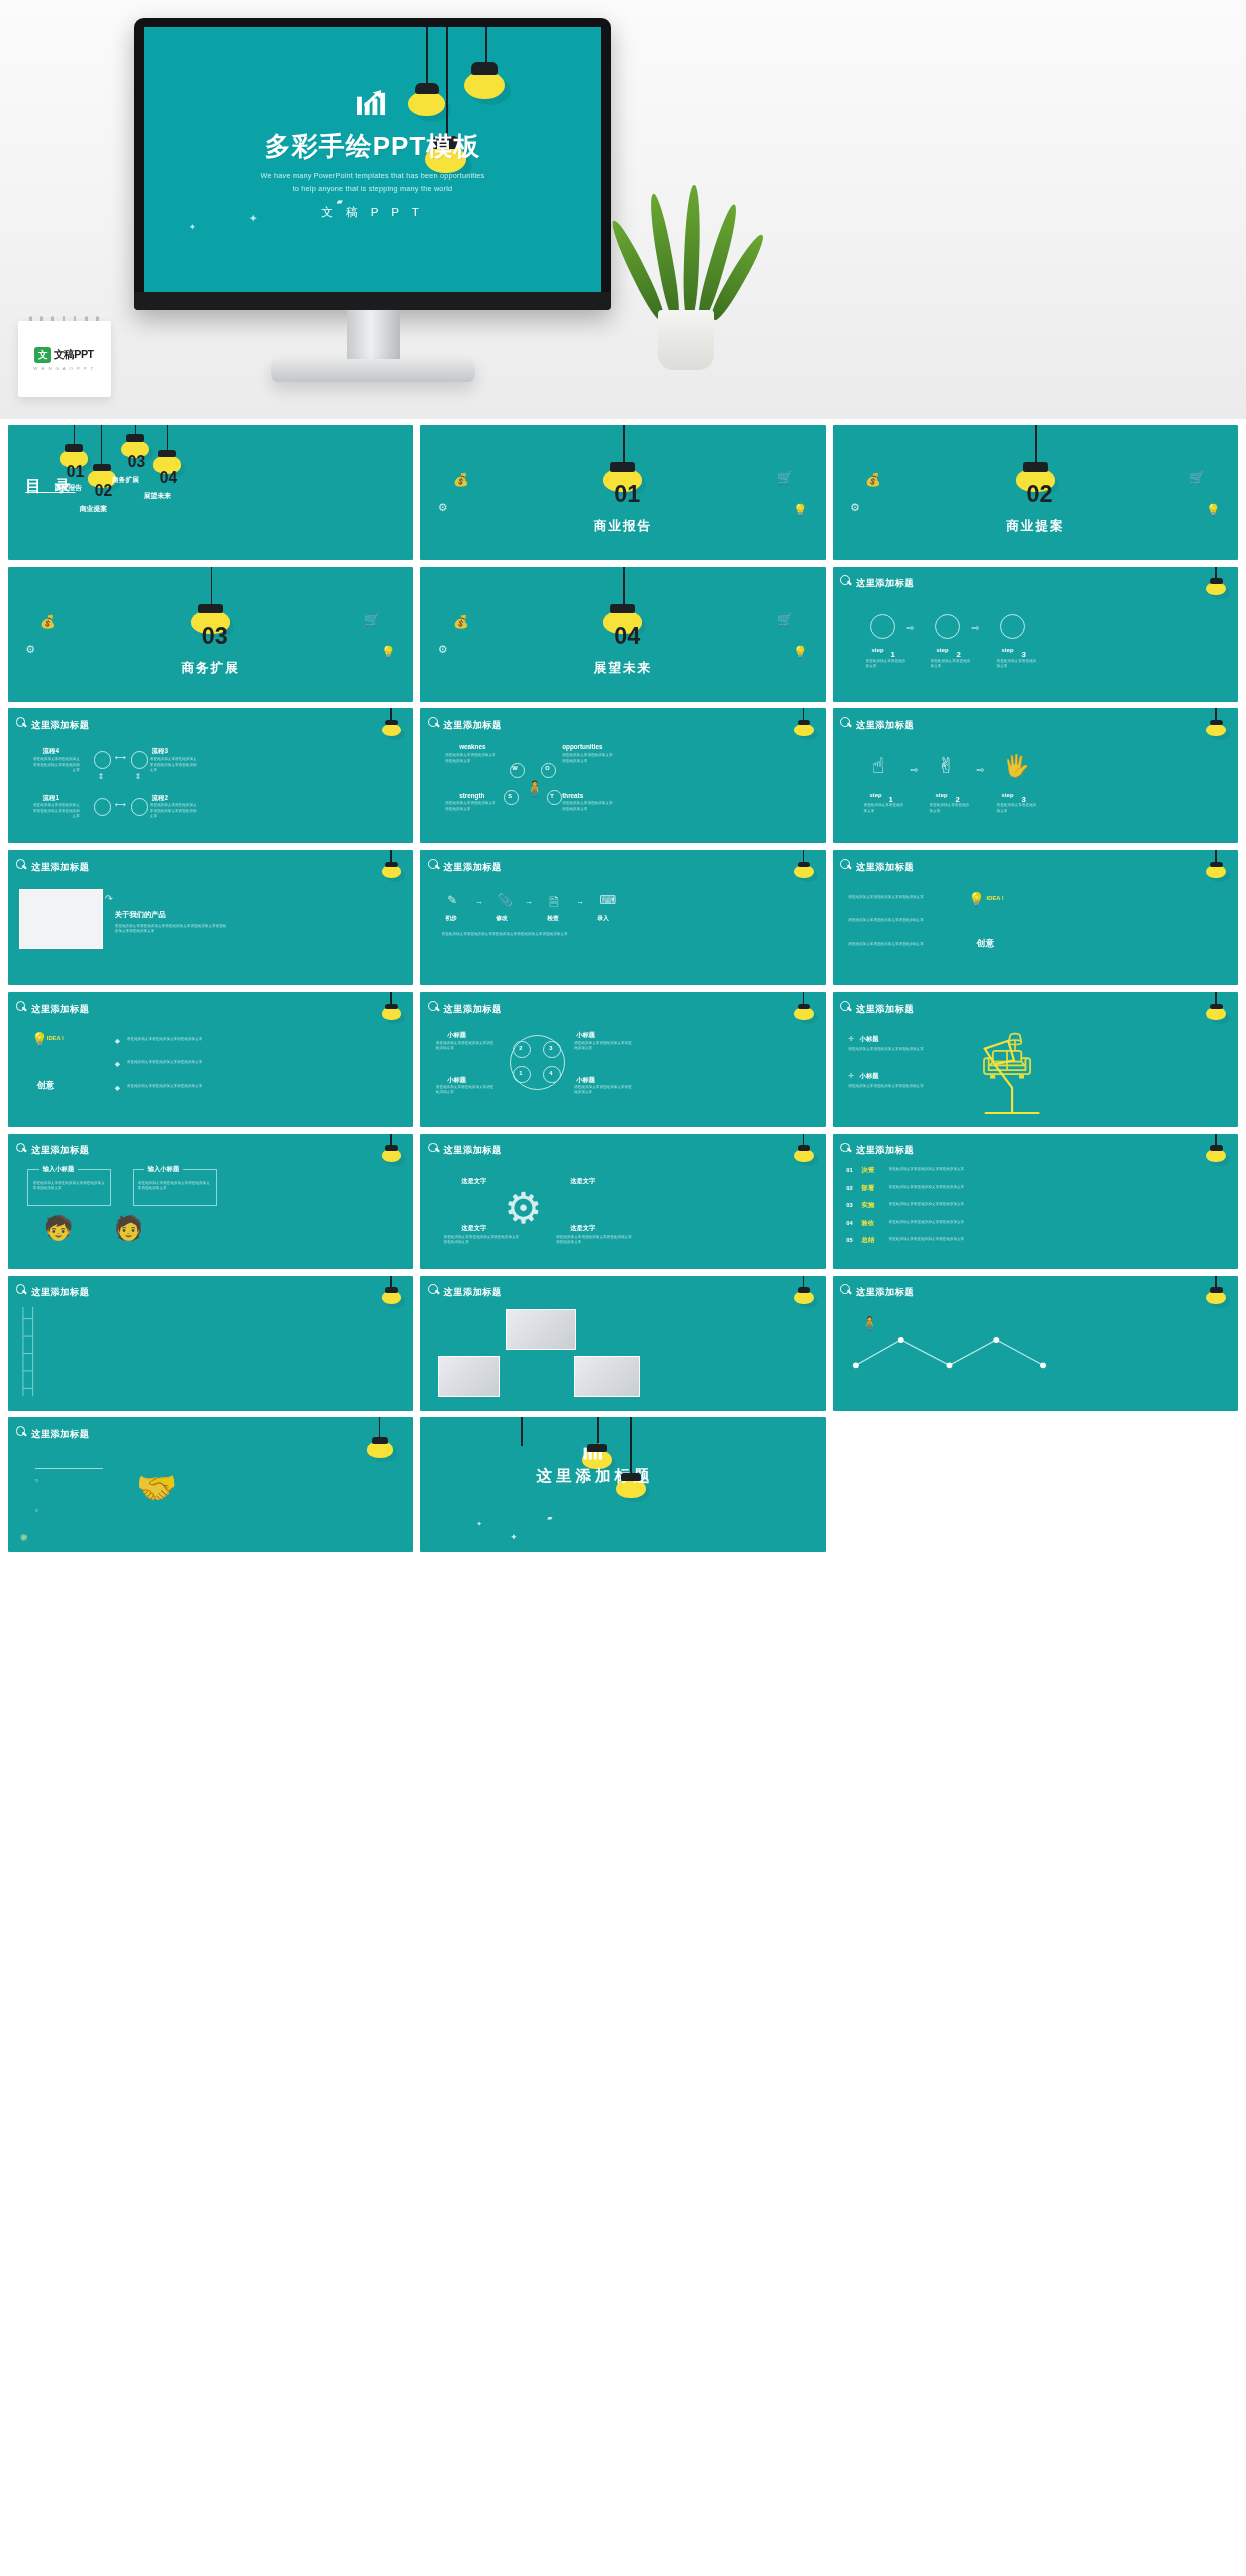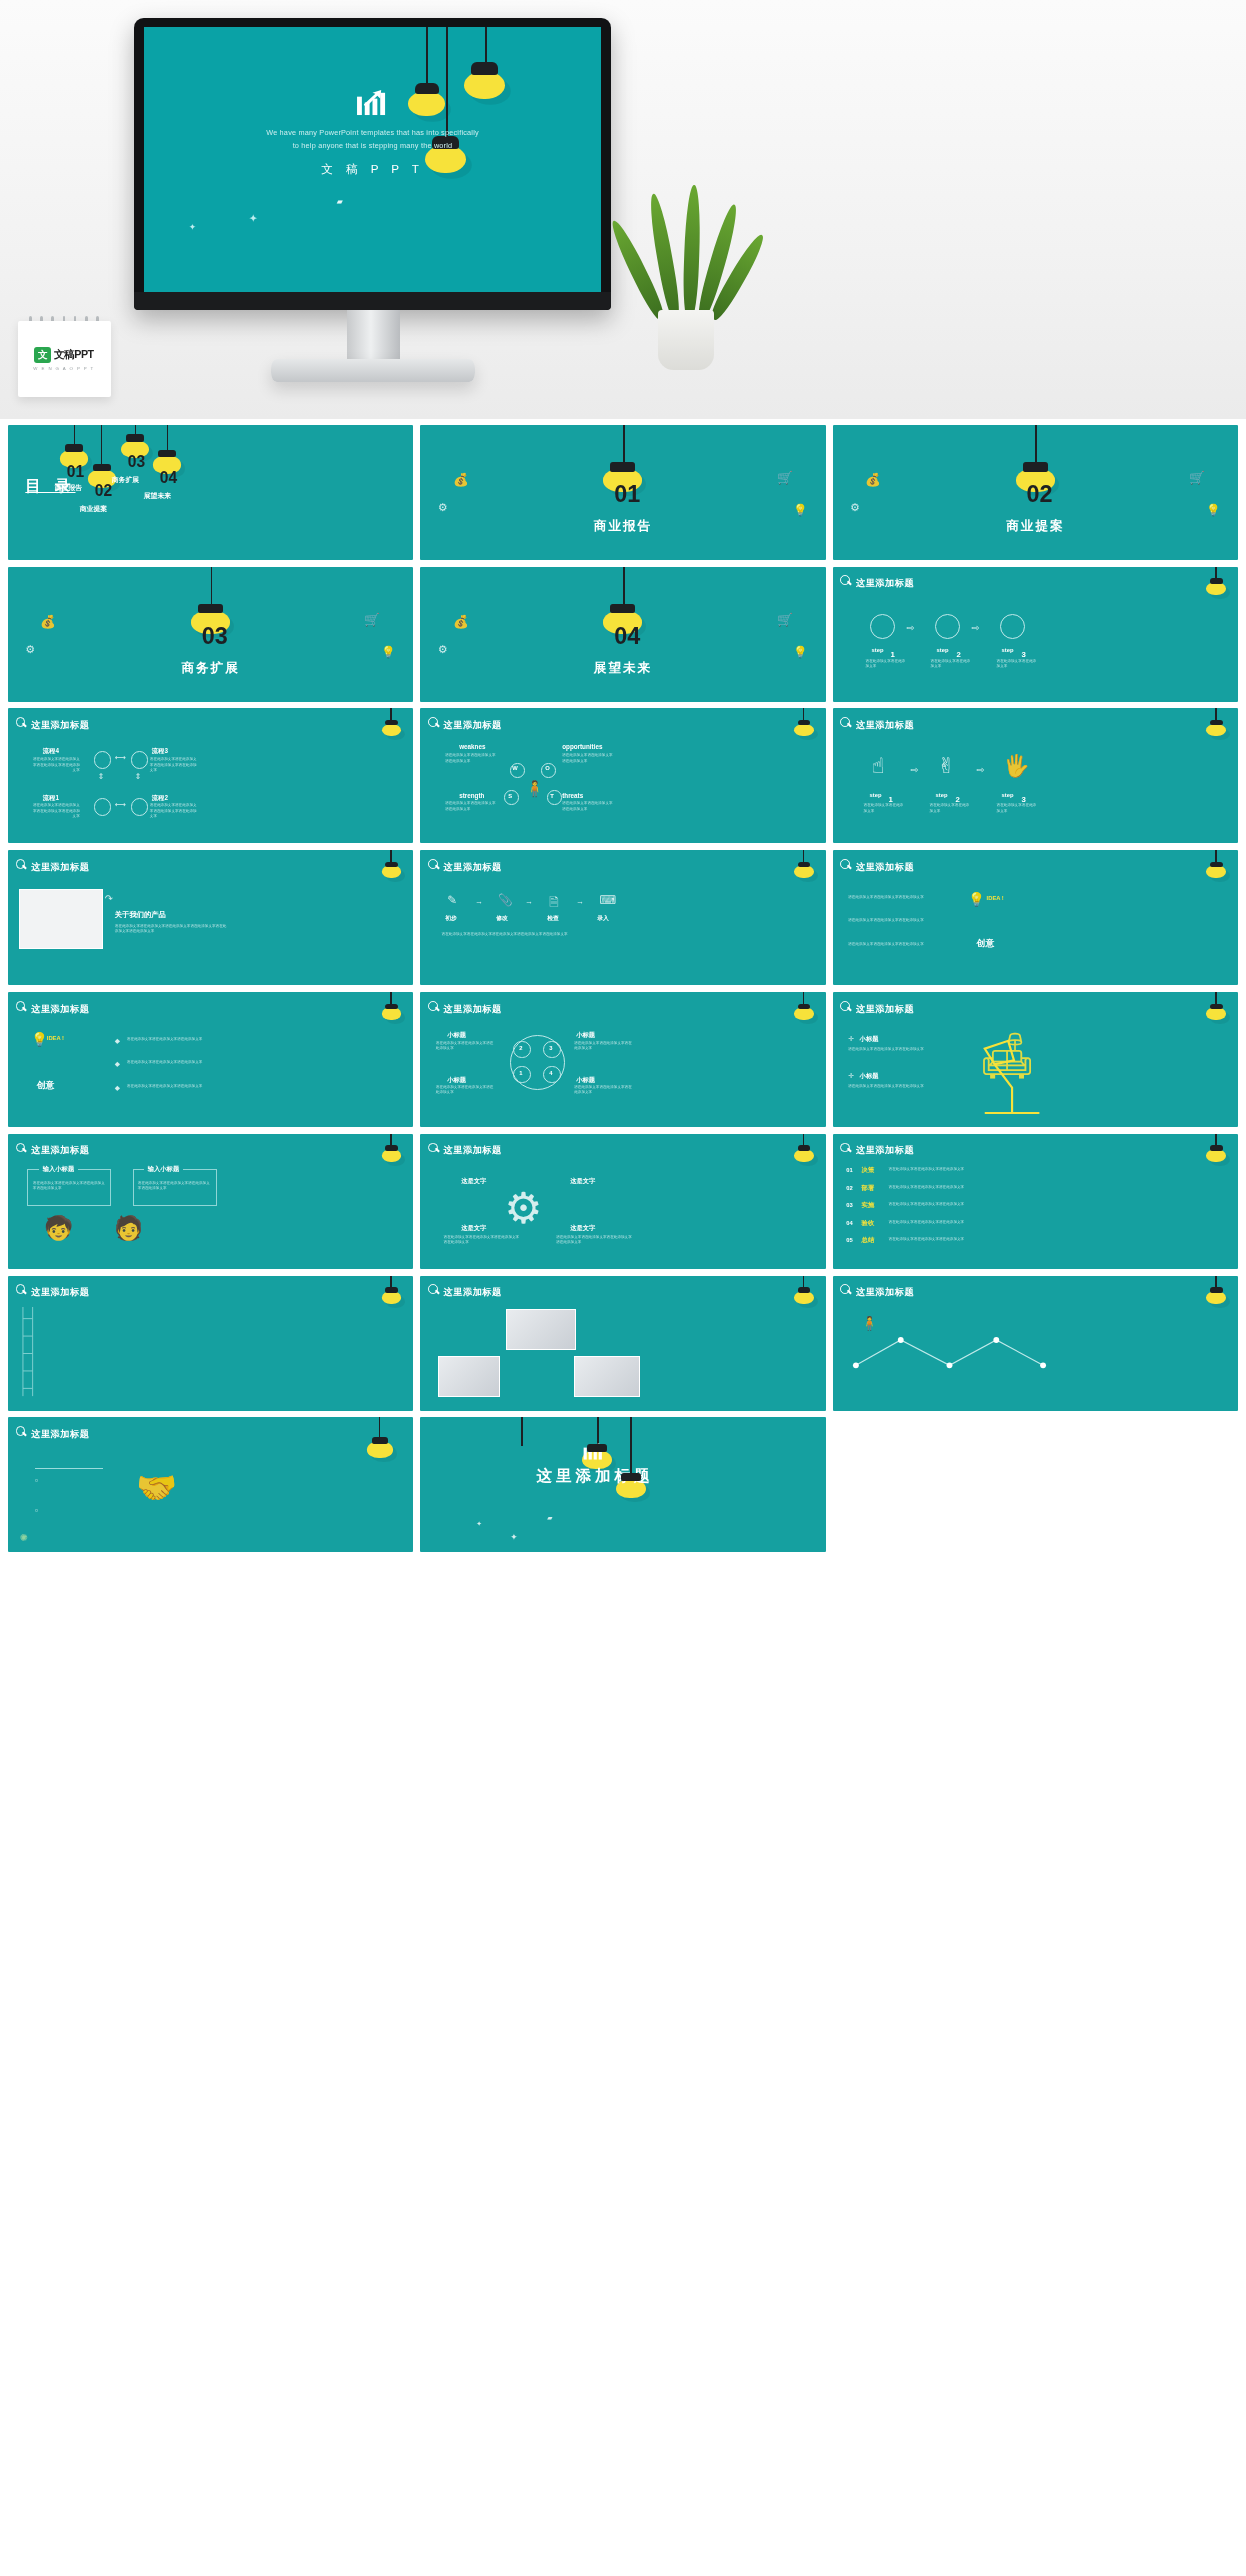--- a/index.html
+++ b/index.html
@@ -244,21 +244,22 @@
           <div class="hero-center">
             <div class="hero-logo">
               <svg width="33" height="29" viewBox="0 0 34 30" aria-hidden="true">
                 <rect x="1" y="10" width="5" height="19" fill="#ffffff"></rect>
                 <rect x="9" y="16" width="5" height="13" fill="#ffffff"></rect>
                 <rect x="17" y="12" width="5" height="17" fill="#ffffff"></rect>
                 <rect x="25" y="6" width="5" height="23" fill="#ffffff"></rect>
                 <path d="M8 18 L20 7 L17 6 L26 3 L25 12 L22 9 L10 21 Z" fill="#ffffff"></path>
               </svg>
             </div>
-            <div class="hero-sub">We have many PowerPoint templates that has into specifically</div>
+            <div class="hero-title">多彩手绘PPT模板</div>
+            <div class="hero-sub">We have many PowerPoint templates that has been opportunities</div>
             <div class="hero-sub" style="margin-top:0">to help anyone that is stepping many the world</div>
             <div class="hero-tag">文 稿 P P T</div>
           </div>
 
           <div class="sparkle" style="left:45px;top:195px;font-size:8.8px;">✦</div>
           <div class="sparkle" style="left:105px;top:185px;font-size:10.7px;">✦</div>
           <div class="sparkle" style="left:193px;top:170px;font-size:7.8px;color:#e6f7f8;">▰</div>
         </div>
       </div>
       <div class="monitor-neck"></div>

